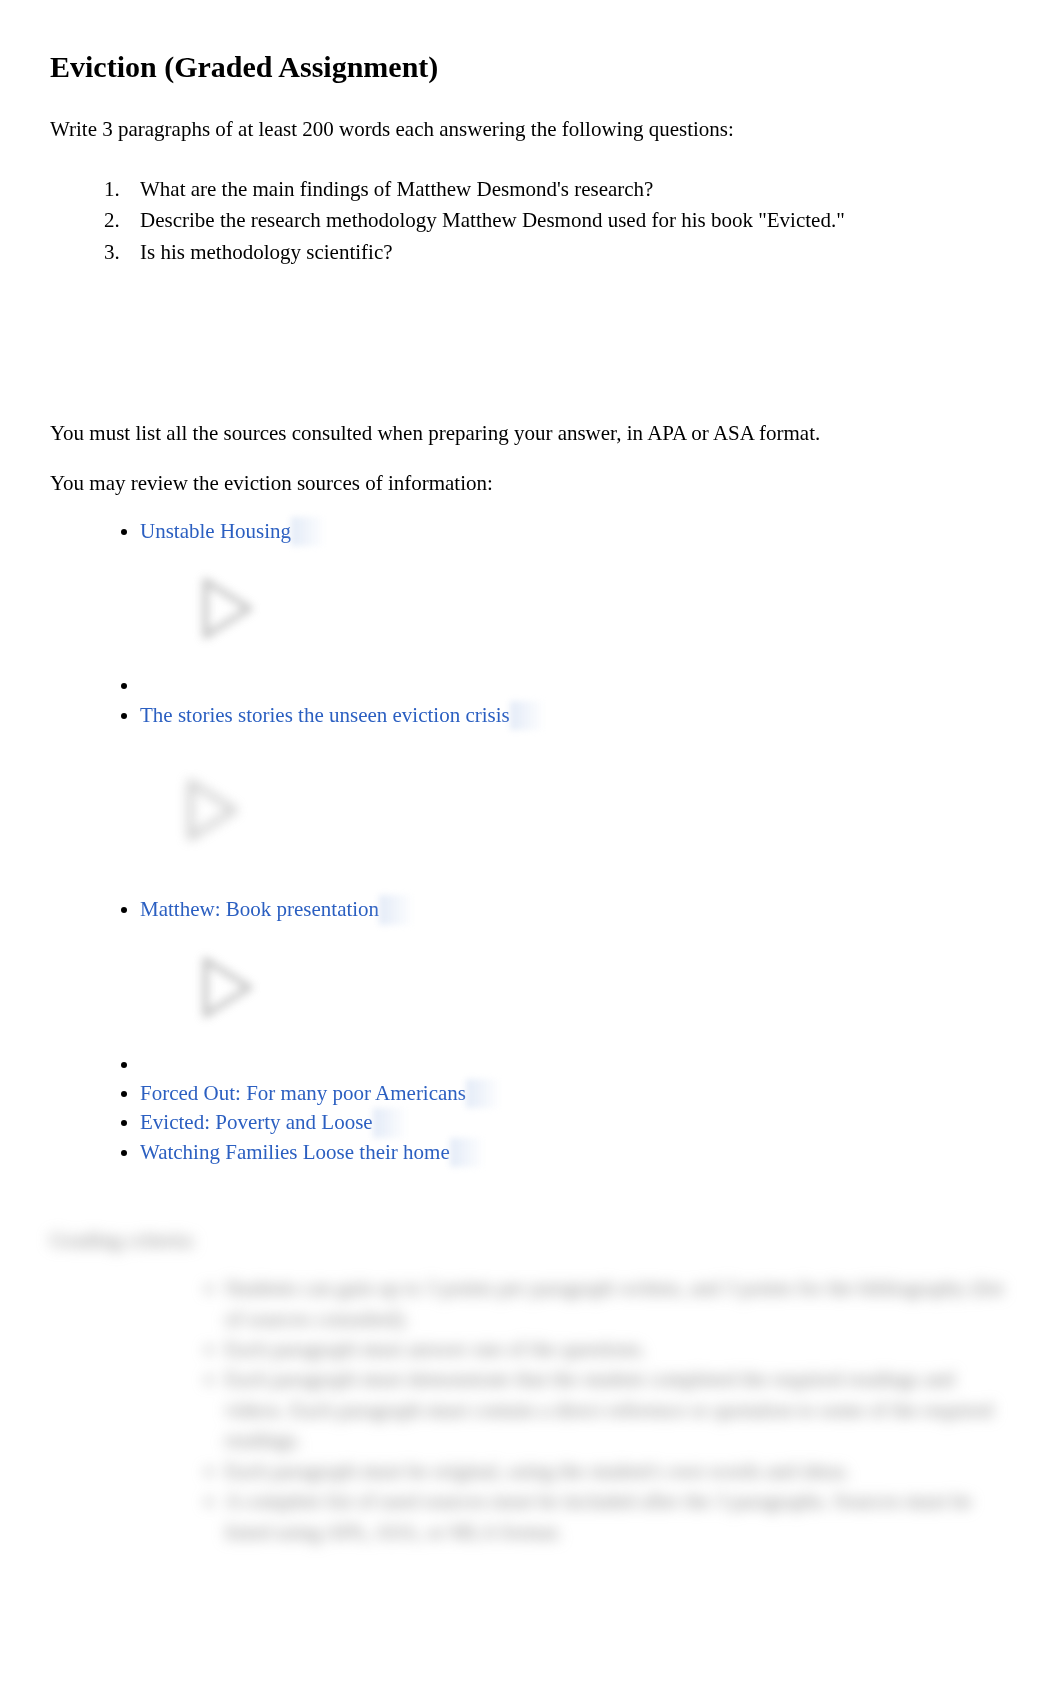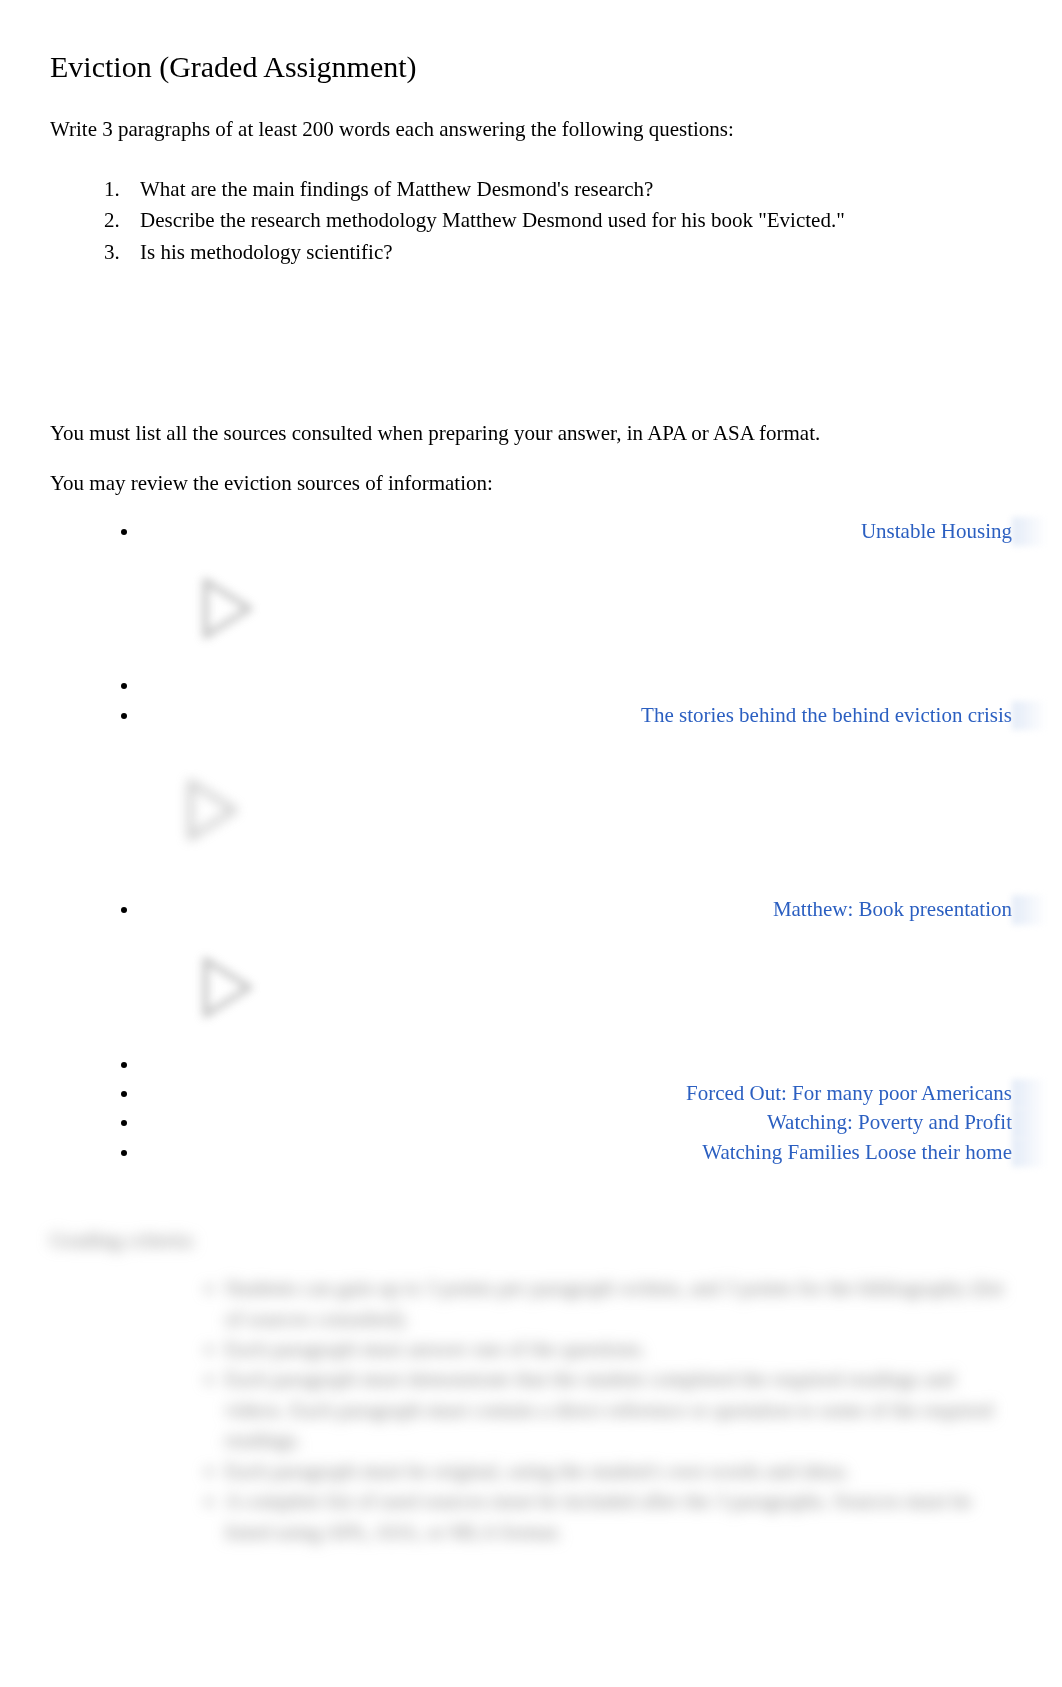--- a/index.html
+++ b/index.html
@@ -12,21 +12,21 @@
       font-family: Georgia, 'Times New Roman', serif;
       background: #ffffff;
       width: 1062px;
       min-height: 1687px;
       padding: 50px 50px;
       color: #000;
     }
     
     h2 {
       font-size: 30px;
-      font-weight: normal;
+      font-weight: bold;
       margin-bottom: 30px;
       color: #000;
     }
     
     p {
       font-size: 21px;
       line-height: 1.5;
       margin-bottom: 18px;
       color: #000;
     }
@@ -44,21 +44,20 @@
     }
     
     .spacer {
       height: 120px;
     }
     
     ul.sources {
       margin-left: 90px;
       list-style-type: disc;
       margin-bottom: 40px;
-      text-align: right;
     }
     
     ul.sources li {
       font-size: 21px;
       line-height: 1.4;
       color: #000;
     }
     
     ul.sources li a {
       color: #2b5fc1;
@@ -165,21 +164,21 @@
     </span>
     <div class="play-icon">
       <svg viewBox="0 0 50 60">
           <path d="M 5 5 L 5 55 L 45 30 Z" fill="none" stroke="#999" stroke-width="5" stroke-linejoin="round"></path>
         </svg>
     </div>
   </li>
   <li class="empty"></li>
   <li>
     <span class="link-blur">
-      <a href="#">The stories behind the behind eviction crisis</a>
+      <a href="#">The stories stories the unseen eviction crisis</a>
     </span>
     <div class="play-icon-large">
       <svg viewBox="0 0 50 60">
           <path d="M 5 5 L 5 55 L 45 30 Z" fill="none" stroke="#999" stroke-width="5" stroke-linejoin="round"></path>
         </svg>
     </div>
   </li>
   <li>
     <span class="link-blur">
       <a href="#">Matthew: Book presentation</a>
@@ -191,21 +190,21 @@
     </div>
   </li>
   <li class="empty"></li>
   <li>
     <span class="link-blur">
       <a href="#">Forced Out: For many poor Americans</a>
     </span>
   </li>
   <li>
     <span class="link-blur">
-      <a href="#">Watching: Poverty and Profit</a>
+      <a href="#">Evicted: Poverty and Loose</a>
     </span>
   </li>
   <li>
     <span class="link-blur">
       <a href="#">Watching Families Loose their home</a>
     </span>
   </li>
 </ul>
 
 <div class="blurred-section">

